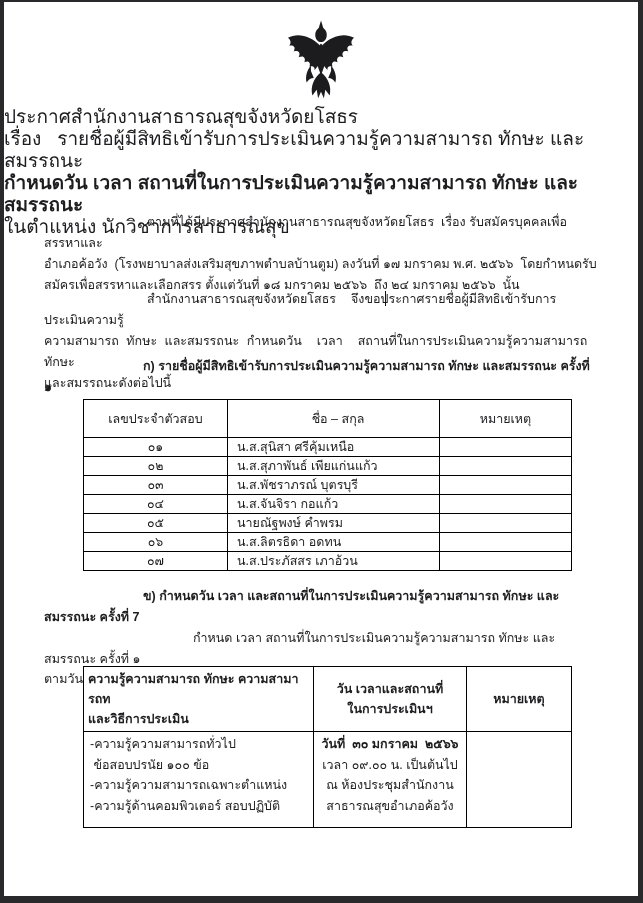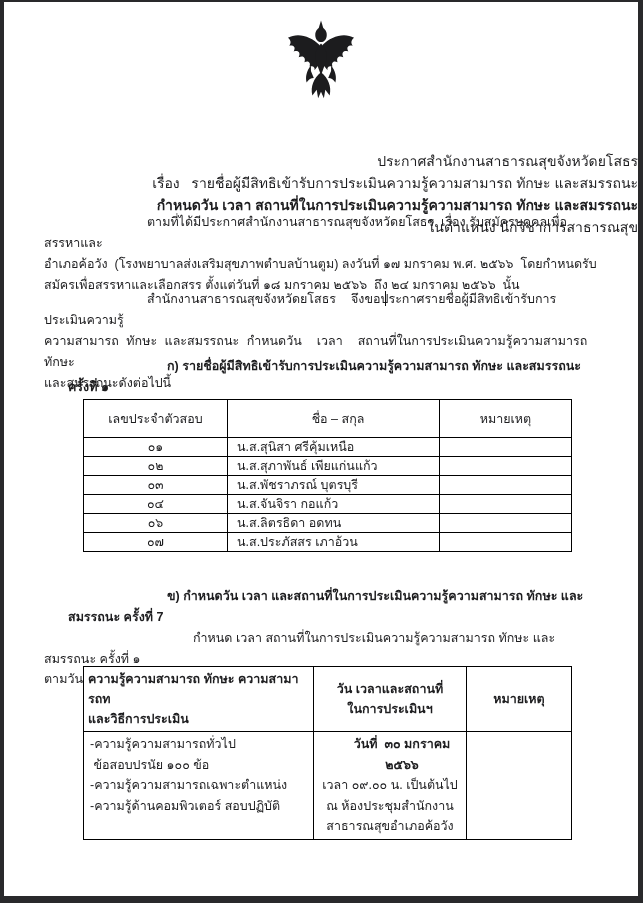--- a/index.html
+++ b/index.html
@@ -11,25 +11,25 @@
     position:relative;
     overflow:hidden;
   }
   .page {
     position:absolute; top:2px; left:4px; right:5px; bottom:7px;
     background:#ffffff;
     overflow:hidden;
   }
   .abs { position:absolute; }
   .line { white-space:pre-wrap; }
-  .bold { font-weight:bold;padding-left:24px; }
+  .bold { font-weight:bold; }
   
   .emblem { top:16px; left:50%; transform:translateX(-50%); width:72px; height:90px; }
   
-  .titles { top:104px; left:0; right:0; text-align:right; font-size:14px;margin-top:44px; }
+  .titles { top:104px; left:0; right:0; text-align:left; font-size:19px; }
   .titles .line { line-height:22px; }
   
   .para { left:40px; right:40px; font-size:12.5px; text-align:left; }
   .para .line { line-height:21px; }
   .p1 { top:210px; }
   .p2 { top:288px;font-family:Liberation Mono, monospace; }
   .indent103 { text-indent:103px; }
   .indent99  { text-indent:99px; }
   .indent149 { text-indent:149px; }
   .sec-a { top:354px; left:40px; right:40px; font-size:12.5px; }
@@ -127,20 +127,25 @@
         <td class="c-no">๐๓</td>
         <td class="c-name">น.ส.พัชราภรณ์  บุตรบุรี</td>
         <td class="c-note"></td>
       </tr>
       <tr>
         <td class="c-no">๐๔</td>
         <td class="c-name">น.ส.จันจิรา  กอแก้ว</td>
         <td class="c-note"></td>
       </tr>
       <tr>
+        <td class="c-no">๐๕</td>
+        <td class="c-name">นายณัฐพงษ์  คำพรม</td>
+        <td class="c-note"></td>
+      </tr>
+      <tr>
         <td class="c-no">๐๖</td>
         <td class="c-name">น.ส.ลิตรธิดา  อดทน</td>
         <td class="c-note"></td>
       </tr>
       <tr>
         <td class="c-no">๐๗</td>
         <td class="c-name">น.ส.ประภัสสร  เภาอ้วน</td>
         <td class="c-note"></td>
       </tr>
     </tbody>

